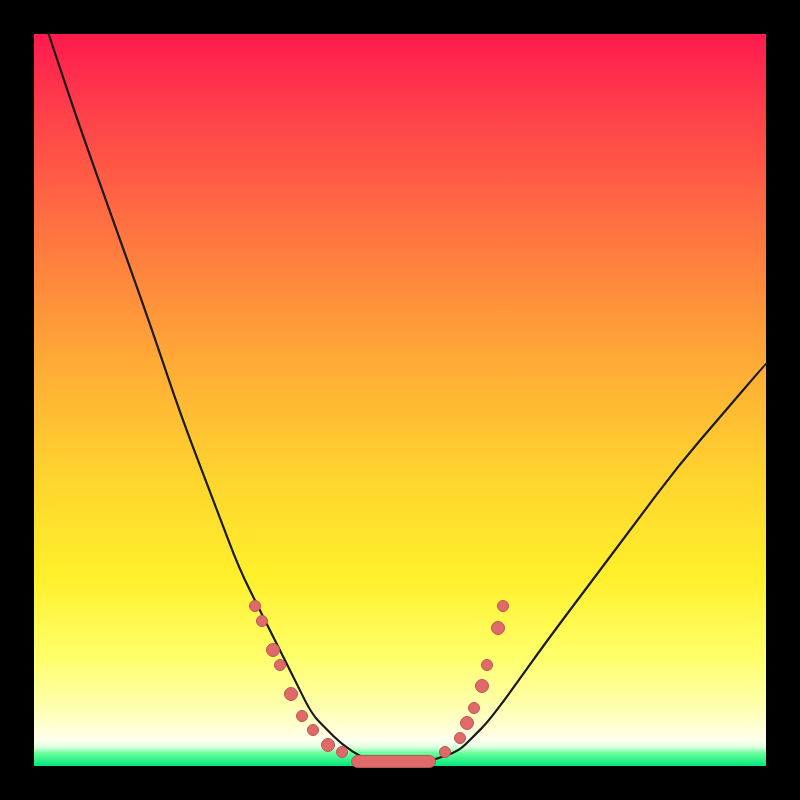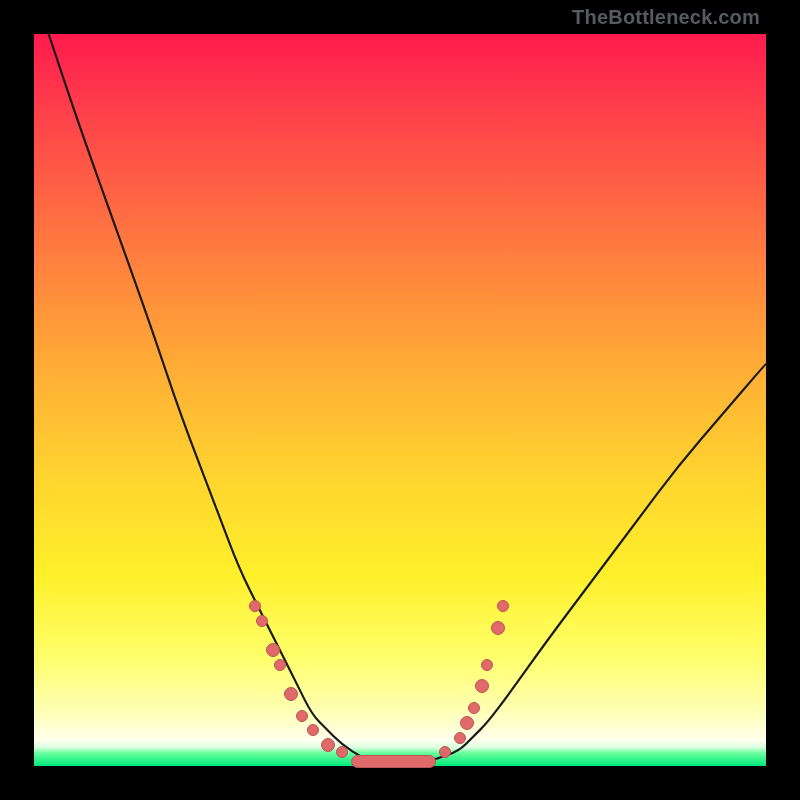--- a/index.html
+++ b/index.html
@@ -76,21 +76,20 @@
     position: absolute;
     background: #e06a6a;
     border: 1.5px solid #bb5454;
     border-radius: 10px;
   }
 </style>
 </head>
 <body>
 
 <div class="frame">
-  <div class="watermark">TheBottleneck.com</div>
   <div class="plot-area">
     <svg class="curve" viewBox="0 0 732 732" preserveAspectRatio="none">
       <path d="M 14.64 0 Q 14.64 0 29.28 43.920000000000016 Q 43.92 87.84000000000003 62.22 139.08000000000004 Q 80.52 190.32000000000005 98.82 241.56000000000003 Q 117.12 292.8 131.76 336.72 Q 146.4 380.64 164.7 428.22 Q 183 475.8 193.98000000000002 505.08000000000004 Q 204.96 534.36 215.94 556.3199999999999 Q 226.92 578.28 237.9 600.24 Q 248.88000000000002 622.2 256.2 636.84 Q 263.52 651.48 270.84000000000003 666.12 Q 278.16 680.76 285.48 688.0799999999999 Q 292.8 695.4 300.12 702.72 Q 307.44 710.04 318.42 717.3599999999999 Q 329.40000000000003 724.68 340.38 728.3399999999999 Q 351.36 732 366 732 Q 380.64 732 391.62 728.3399999999999 Q 402.6 724.68 413.58 721.02 Q 424.55999999999995 717.36 431.88 710.04 Q 439.2 702.72 446.52 695.4000000000001 Q 453.84 688.08 464.82 673.44 Q 475.8 658.8 494.1 633.18 Q 512.4 607.56 534.36 578.28 Q 556.32 549 578.28 519.72 Q 600.24 490.44 622.2 461.15999999999997 Q 644.16 431.88 666.1199999999999 406.26 Q 688.0799999999999 380.64 710.04 355.02 T 732 329.4"></path>
     </svg>
 
   <div class="bead sm" style="left: 214.6px; top: 565.96px;"></div>
       <div class="bead sm" style="left: 221.92px; top: 580.6px;"></div>
       <div class="bead md" style="left: 231.9px; top: 608.88px;"></div>
       <div class="bead sm" style="left: 240.22px; top: 624.52px;"></div>
       <div class="bead md" style="left: 250.2px; top: 652.8px;"></div>

